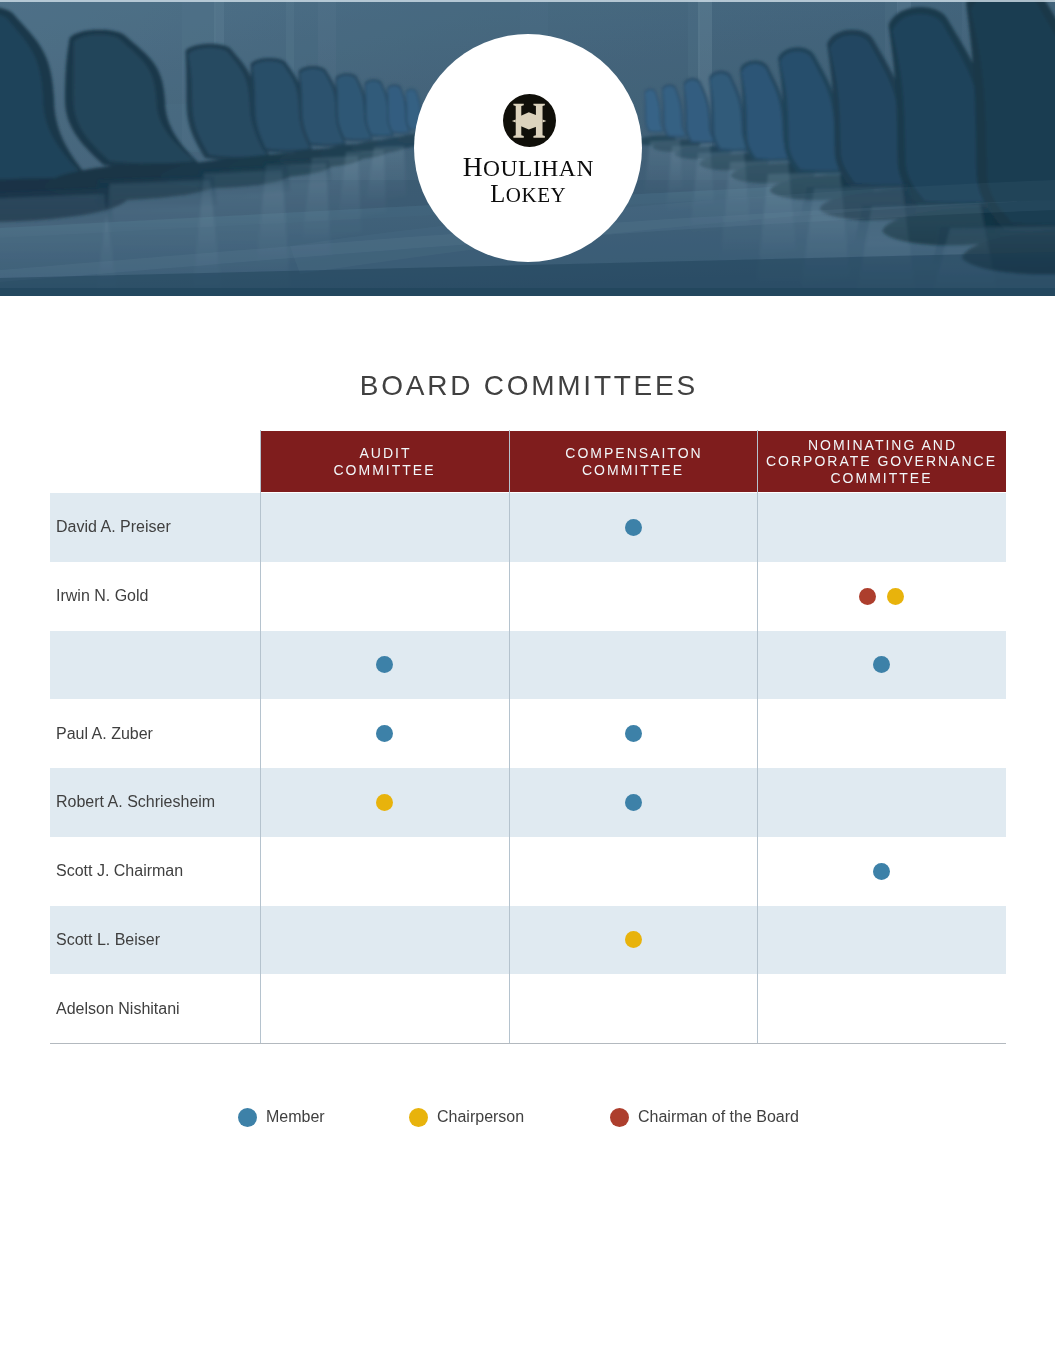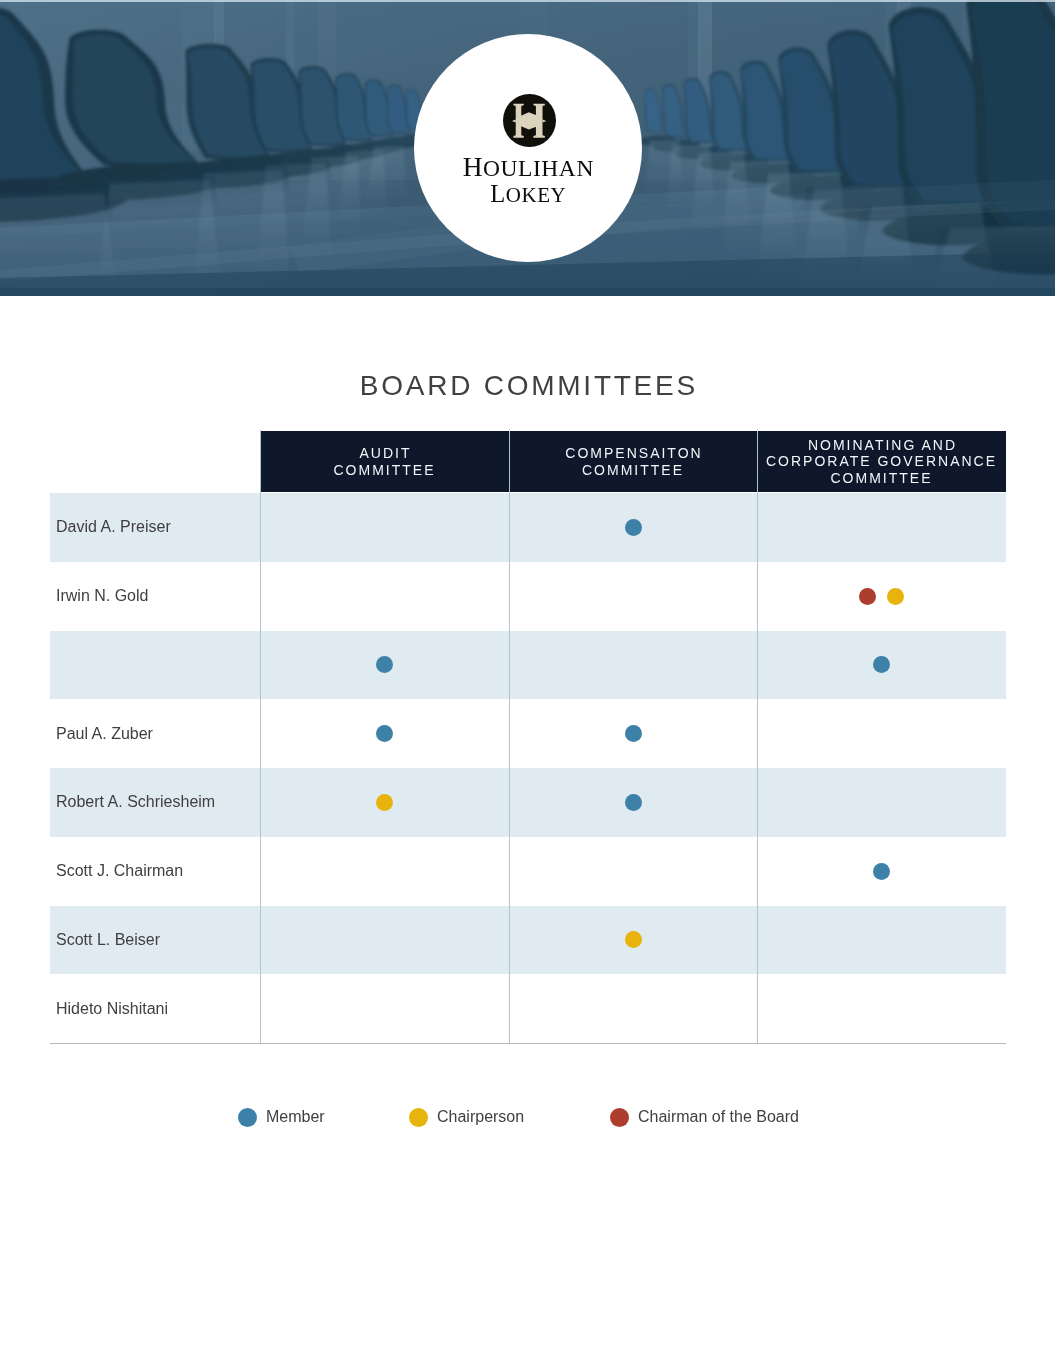--- a/index.html
+++ b/index.html
@@ -20,21 +20,21 @@
   .logo-word .l1{position:absolute;left:0;top:120px;width:228px;display:block;font-size:23.5px;}
   .logo-word .l2{position:absolute;left:0;top:148px;width:228px;display:block;font-size:21px;}
   .logo-word .cap{font-size:1.17em;}
 
   
   .title{position:absolute;left:0;top:370px;width:1055px;text-align:center;text-indent:2.75px;}
   .title span{font-size:28px;letter-spacing:2.75px;color:#404040;font-weight:400;}
 
   
   .tbl{position:absolute;left:50px;top:430px;width:956px;}
-  .thead{position:absolute;left:210px;top:1px;width:746px;height:61px;background:#0f172a;}
+  .thead{position:absolute;left:210px;top:1px;width:746px;height:61px;background:#7f1d1d;}
   .th{position:absolute;top:0;height:61px;color:#f2f7fa;font-size:14.0px;letter-spacing:2.0px;
     line-height:16.6px;text-align:center;display:flex;align-items:center;justify-content:center;}
   .th span{display:block;white-space:pre-line;text-indent:2.0px;}
 
   .rows{position:absolute;left:0;top:63px;width:956px;}
   .row{position:relative;height:68.75px;}
   .row.tint{background:#e0eaf1;}
   .rname{position:absolute;left:6px;top:0;height:68.75px;display:flex;align-items:center;
     font-size:16px;color:#3f3f3f;}
   .cell{position:absolute;top:0;height:68.75px;display:flex;align-items:center;justify-content:center;gap:11px;}
@@ -316,21 +316,21 @@
         </div>
         <div class="row tint">
           <div class="rname">Scott L. Beiser</div>
           <div class="cell" style="left: 210px; width: 249px;"></div>
           <div class="cell" style="left: 459px; width: 248px;">
             <span class="dot" style="background: rgb(232, 179, 12);"></span>
           </div>
           <div class="cell" style="left: 707px; width: 249px;"></div>
         </div>
         <div class="row">
-          <div class="rname">Hideto Nishitani</div>
+          <div class="rname">Adelson Nishitani</div>
           <div class="cell" style="left: 210px; width: 249px;"></div>
           <div class="cell" style="left: 459px; width: 248px;"></div>
           <div class="cell" style="left: 707px; width: 249px;"></div>
         </div>
       </div>
   <div class="vline" style="left: 210px; height: 613px;"></div>
       <div class="vline" style="left: 459px; height: 613px;"></div>
       <div class="vline" style="left: 707px; height: 613px;"></div>
       <div class="bline" style="top: 613px;"></div>
     </div>

